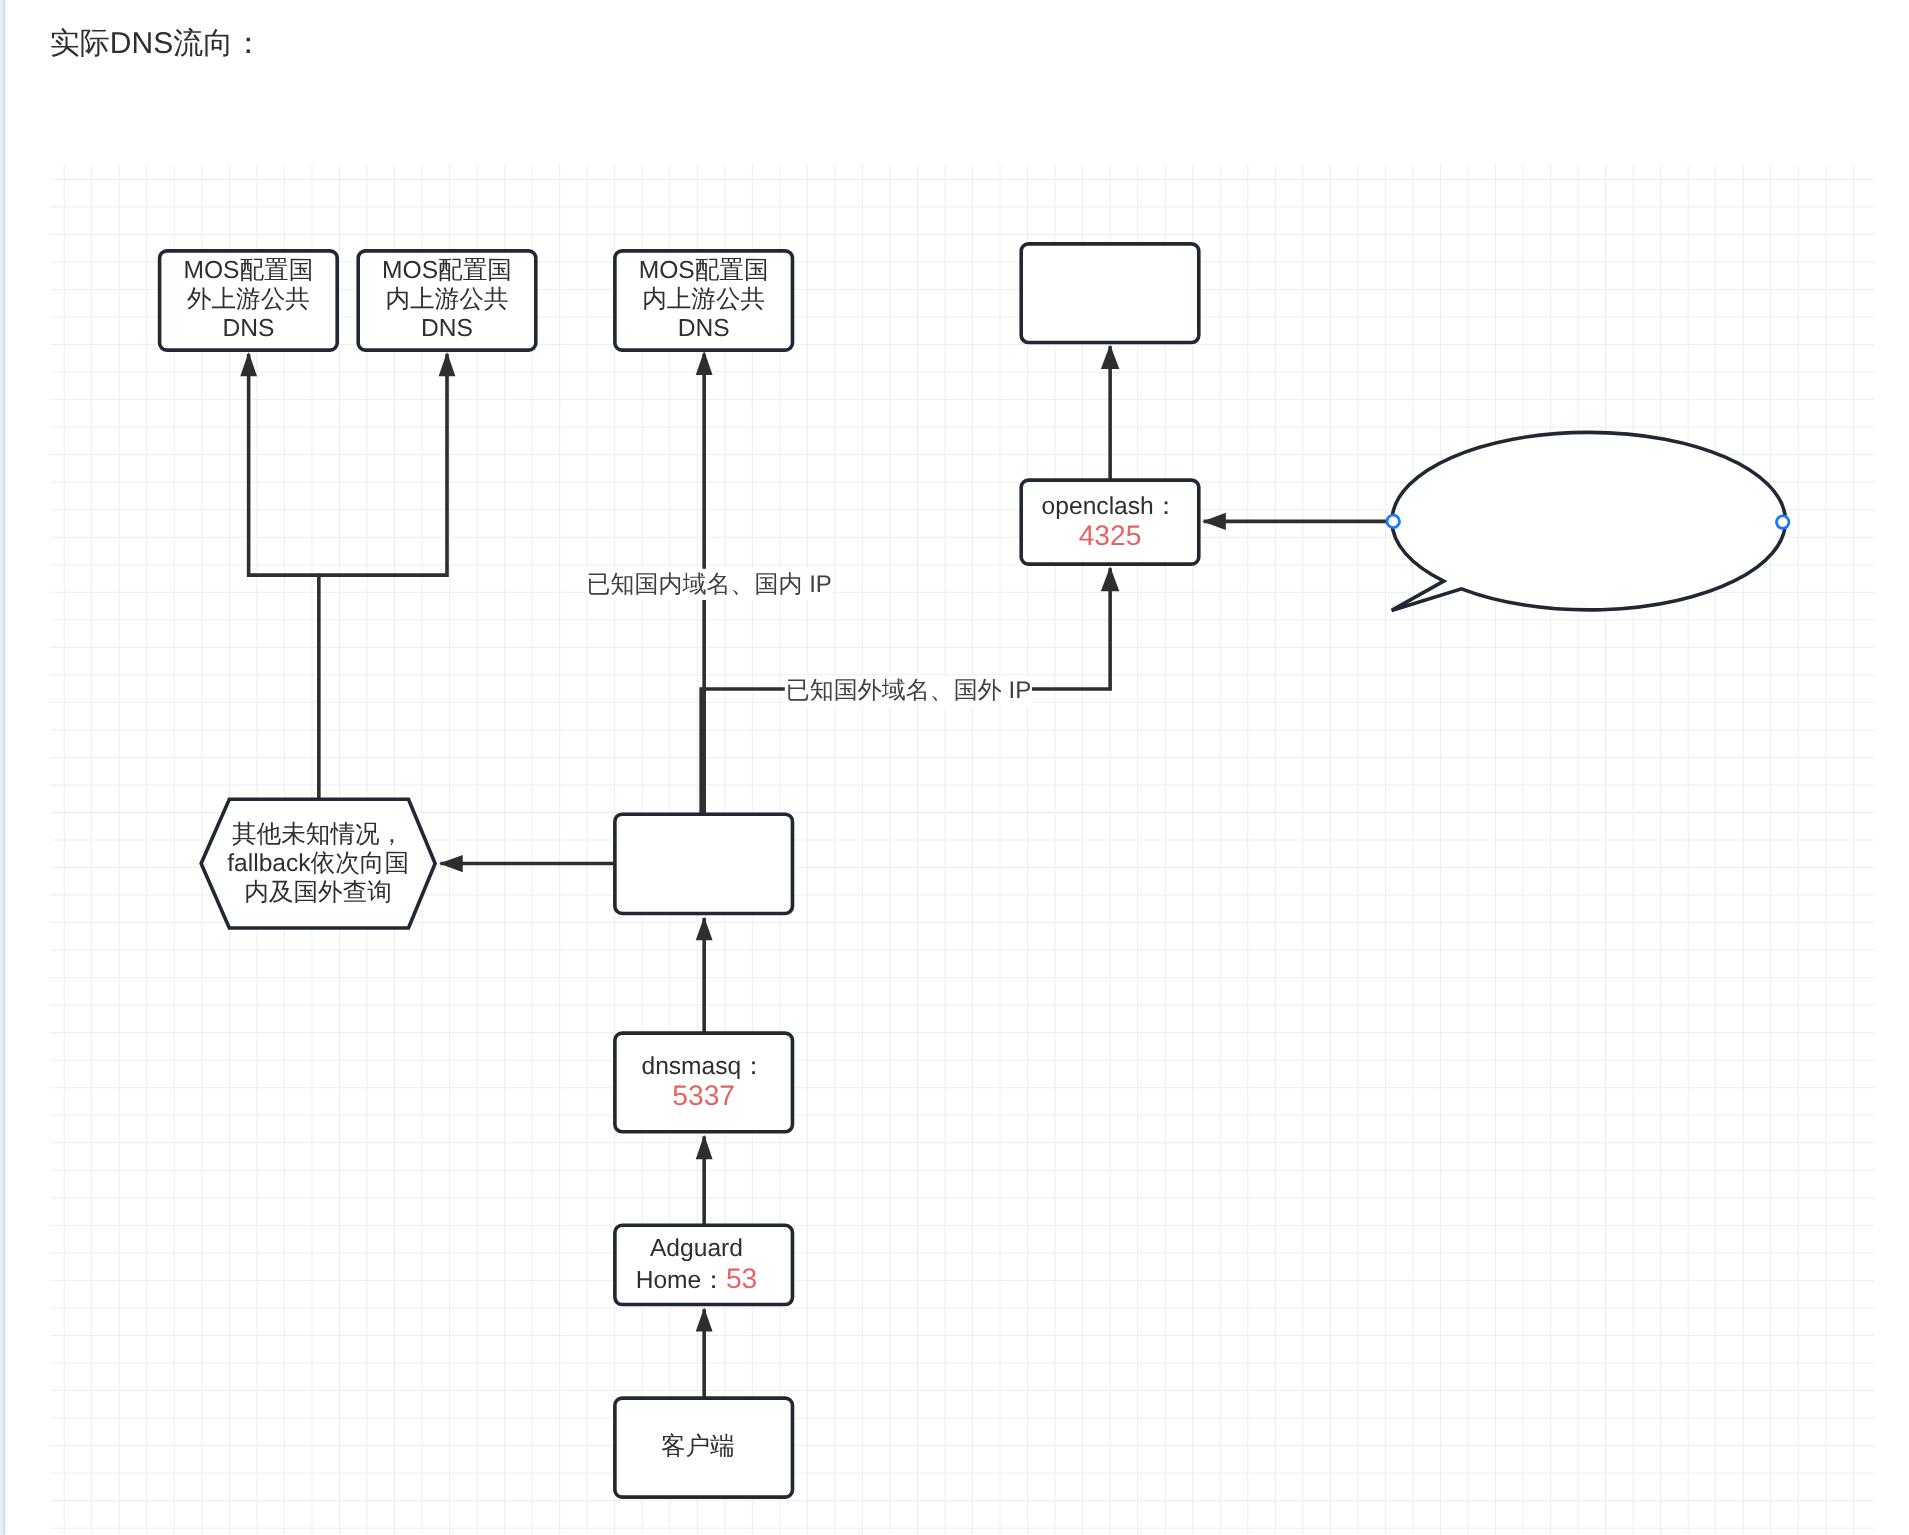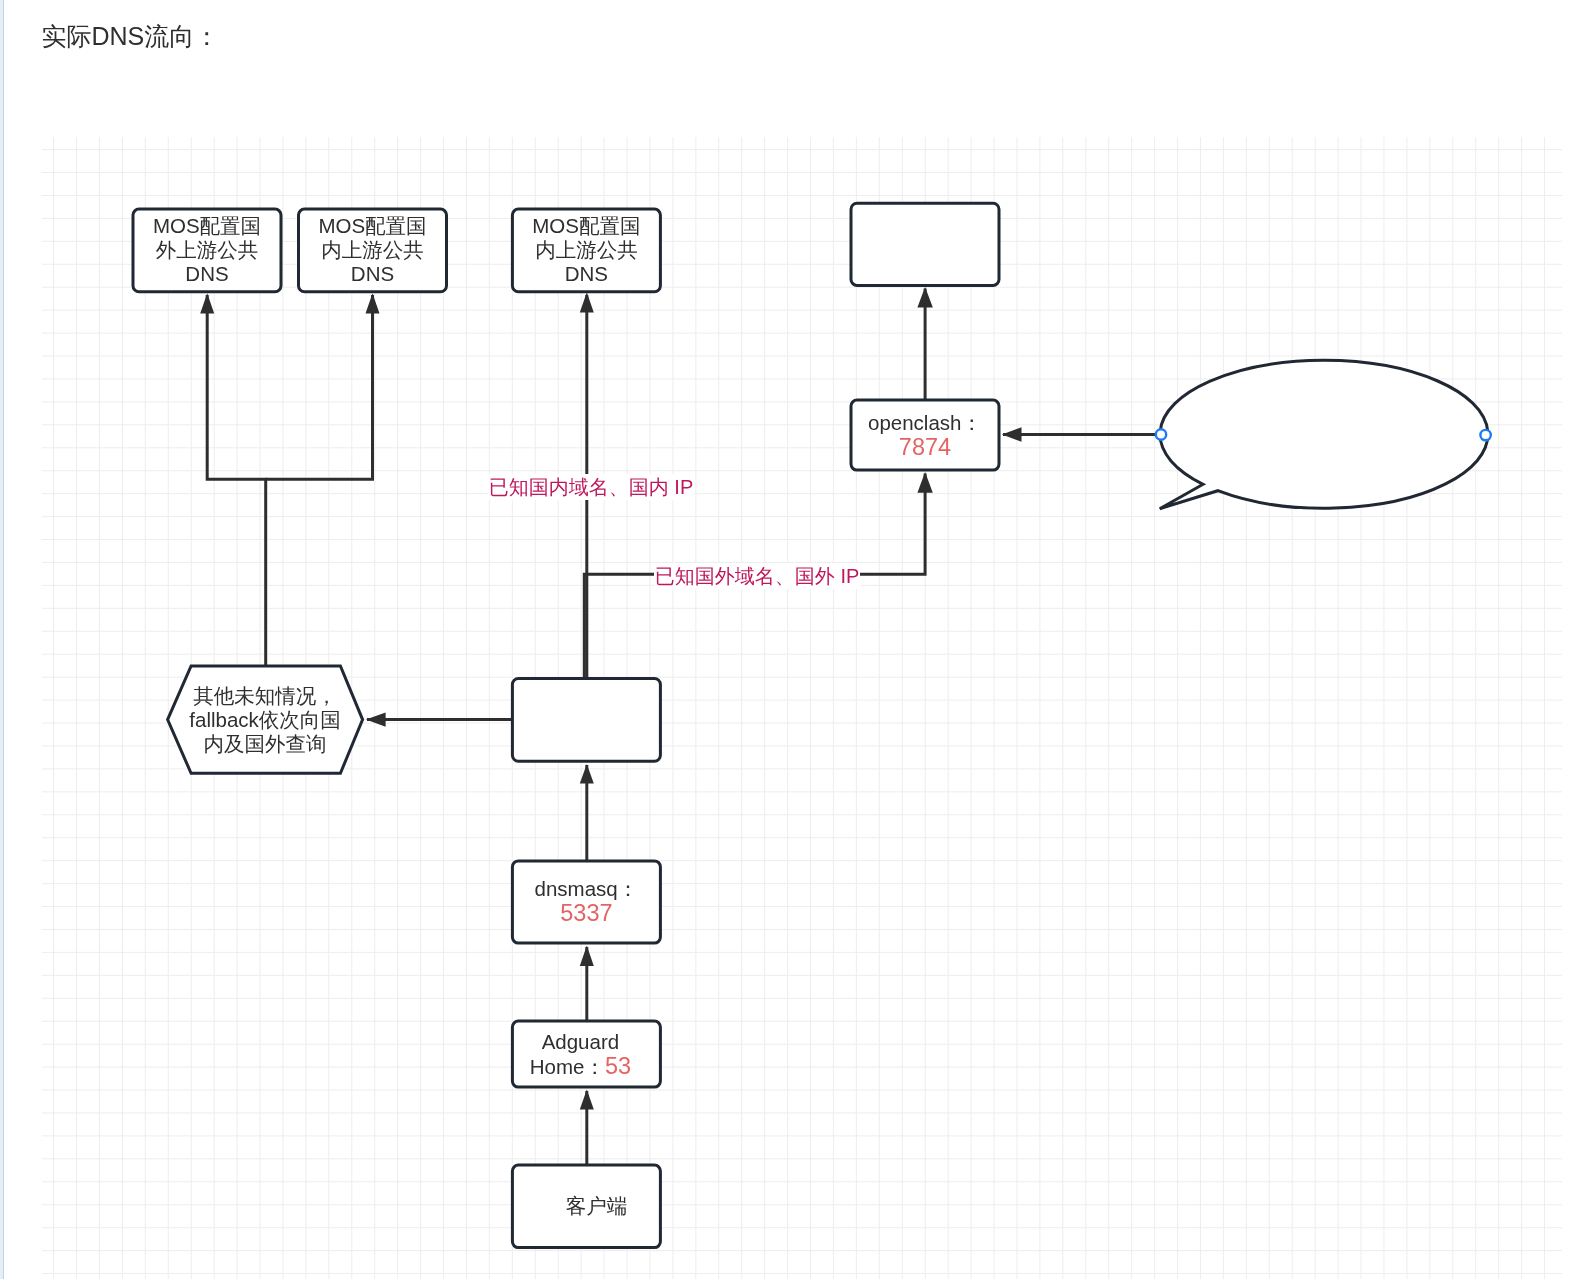--- a/index.html
+++ b/index.html
@@ -24,21 +24,21 @@
   }
   #diagram{position:absolute;left:0;top:0;}
 
   
   .ntext{position:absolute;display:flex;align-items:center;justify-content:center;
     text-align:center;color:#2f2f2f;font-size:20.5px;line-height:24px;
     white-space:nowrap;pointer-events:none;}
   .port{color:#e46464;font-size:23.5px;}
 
   
-  .elabel{position:absolute;background:#ffffff;color:#be185d;font-size:20px;line-height:26.7px;
+  .elabel{position:absolute;background:#ffffff;color:#404040;font-size:20px;line-height:26.7px;
     white-space:nowrap;text-align:center;}
 </style>
 </head>
 <body>
 
 <div id="page">
 
   <div id="left-rail"></div>
 
   <div id="title">实际DNS流向：</div>
@@ -118,21 +118,21 @@
       <span>MOS配置国</span><br>
       <span>内上游公共</span><br>
       <span>DNS</span>
     </div>
       </div>
 
 
     <div class="ntext" style="left:809px;top:263.1px;width:148px;height:70px">
         <div>
       <span>openclash：</span><br>
-      <span class="port">7874</span>
+      <span class="port">4325</span>
     </div>
       </div>
 
     <div class="ntext" style="left:125.6px;top:529px;width:195px;height:107.3px">
         <div>
       <span>其他未知情况，</span><br>
       <span>fallback依次向国</span><br>
       <span>内及国外查询</span>
     </div>
       </div>
@@ -145,21 +145,21 @@
     </div>
       </div>
 
     <div class="ntext" style="left:470.4px;top:884.1px;width:136px;height:66px">
         <div>
       <span>Adguard</span><br>
       <span>Home：</span><span class="port">53</span>
     </div>
       </div>
 
-    <div class="ntext" style="left:468px;top:1028.1px;width:173px;height:82.5px">
+    <div class="ntext" style="left:453px;top:1028.1px;width:173px;height:82.5px">
         <div>
       <span>客户端</span>
     </div>
       </div>
 
 
     <div class="elabel" style="left:446px;top:336.7px;width:206px">已知国内域名、国内 IP</div>
     <div class="elabel" style="left:612.1px;top:425.7px;width:206px">已知国外域名、国外 IP</div>
 
   </div>

